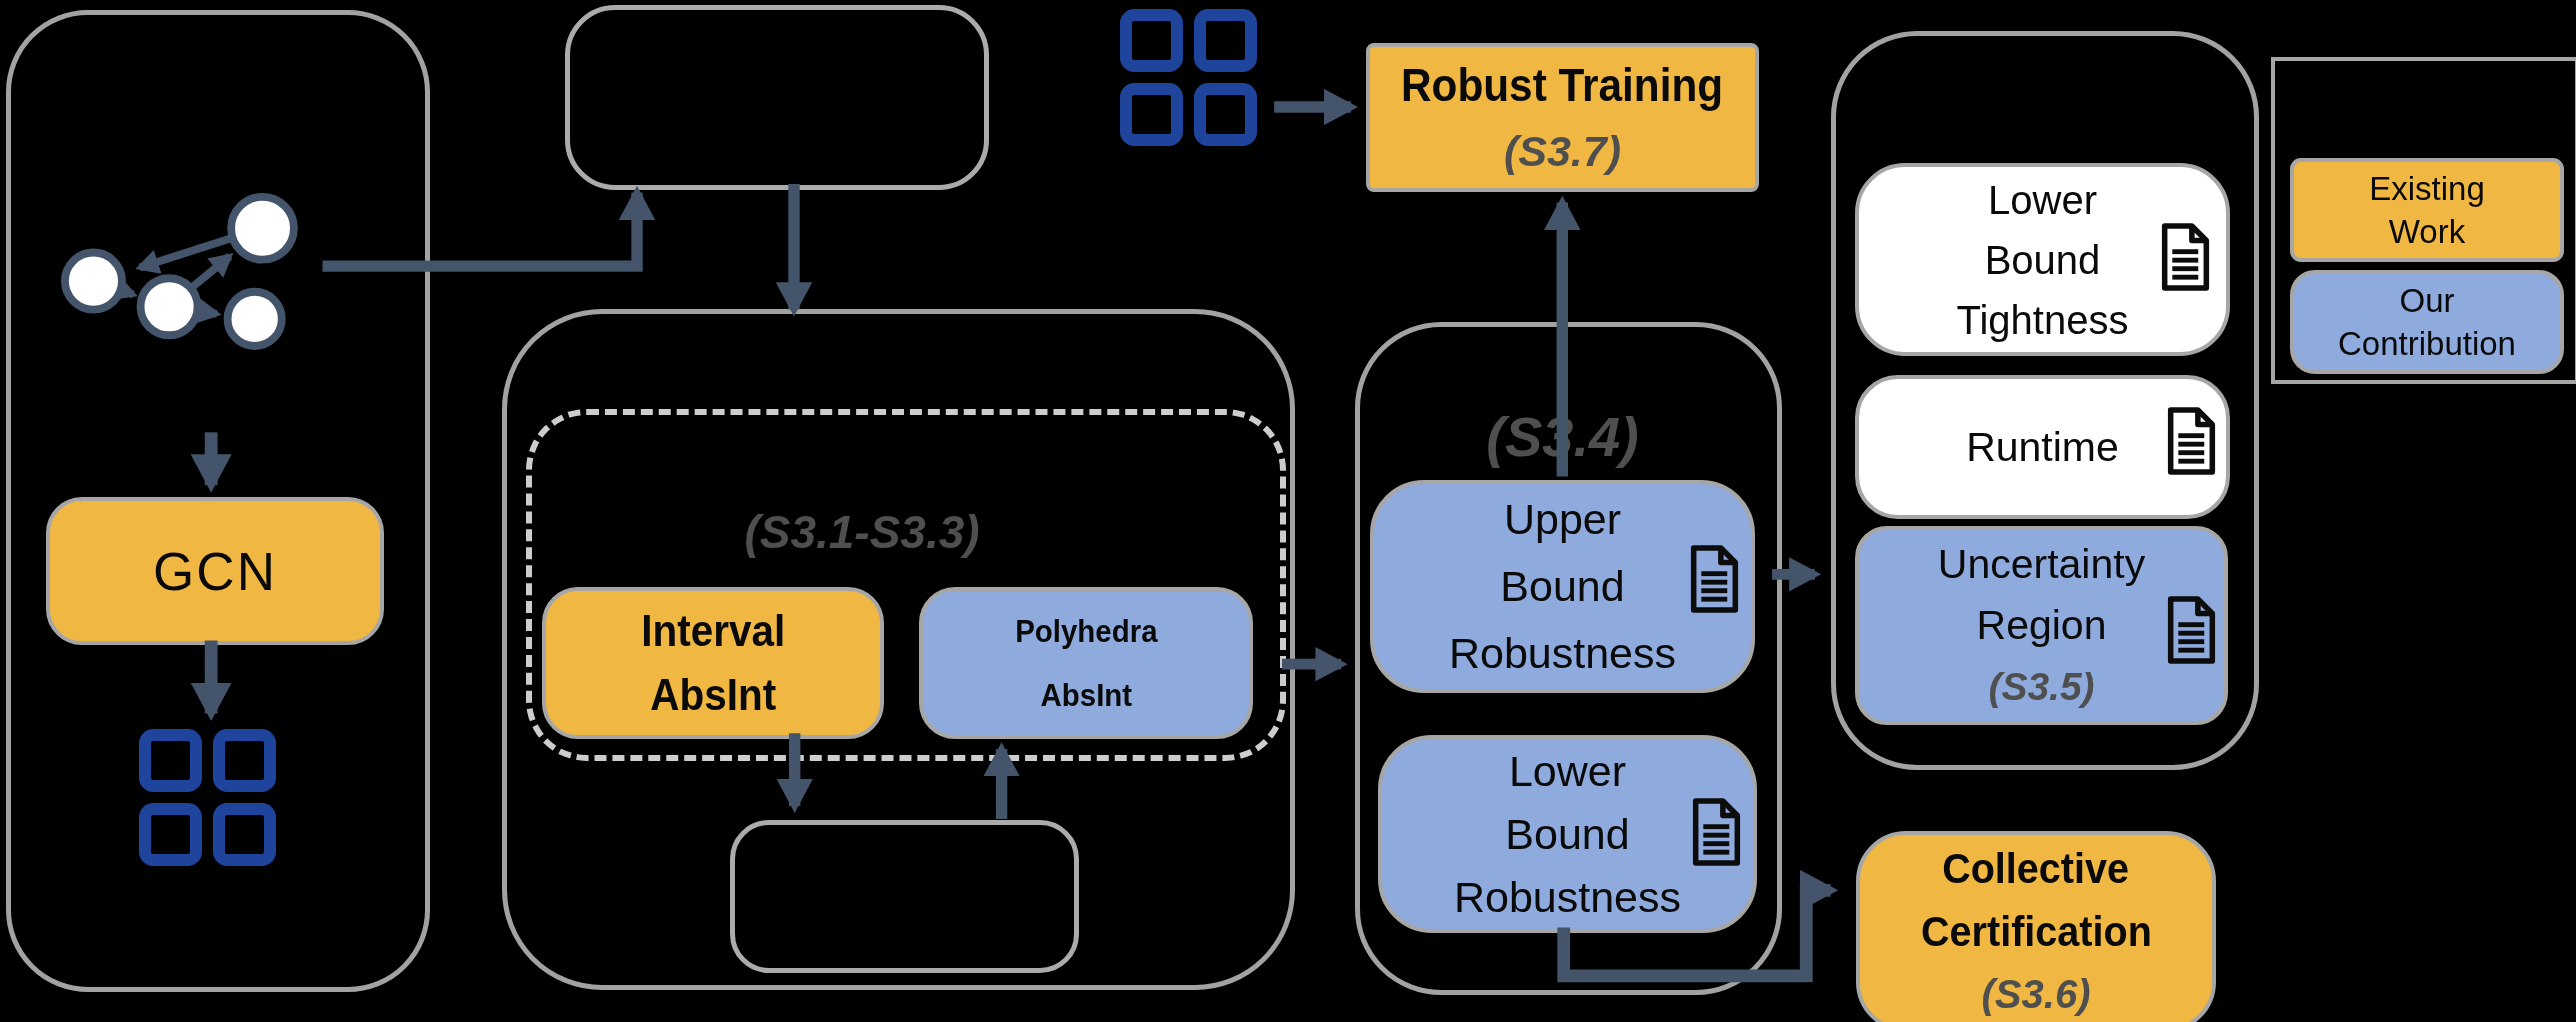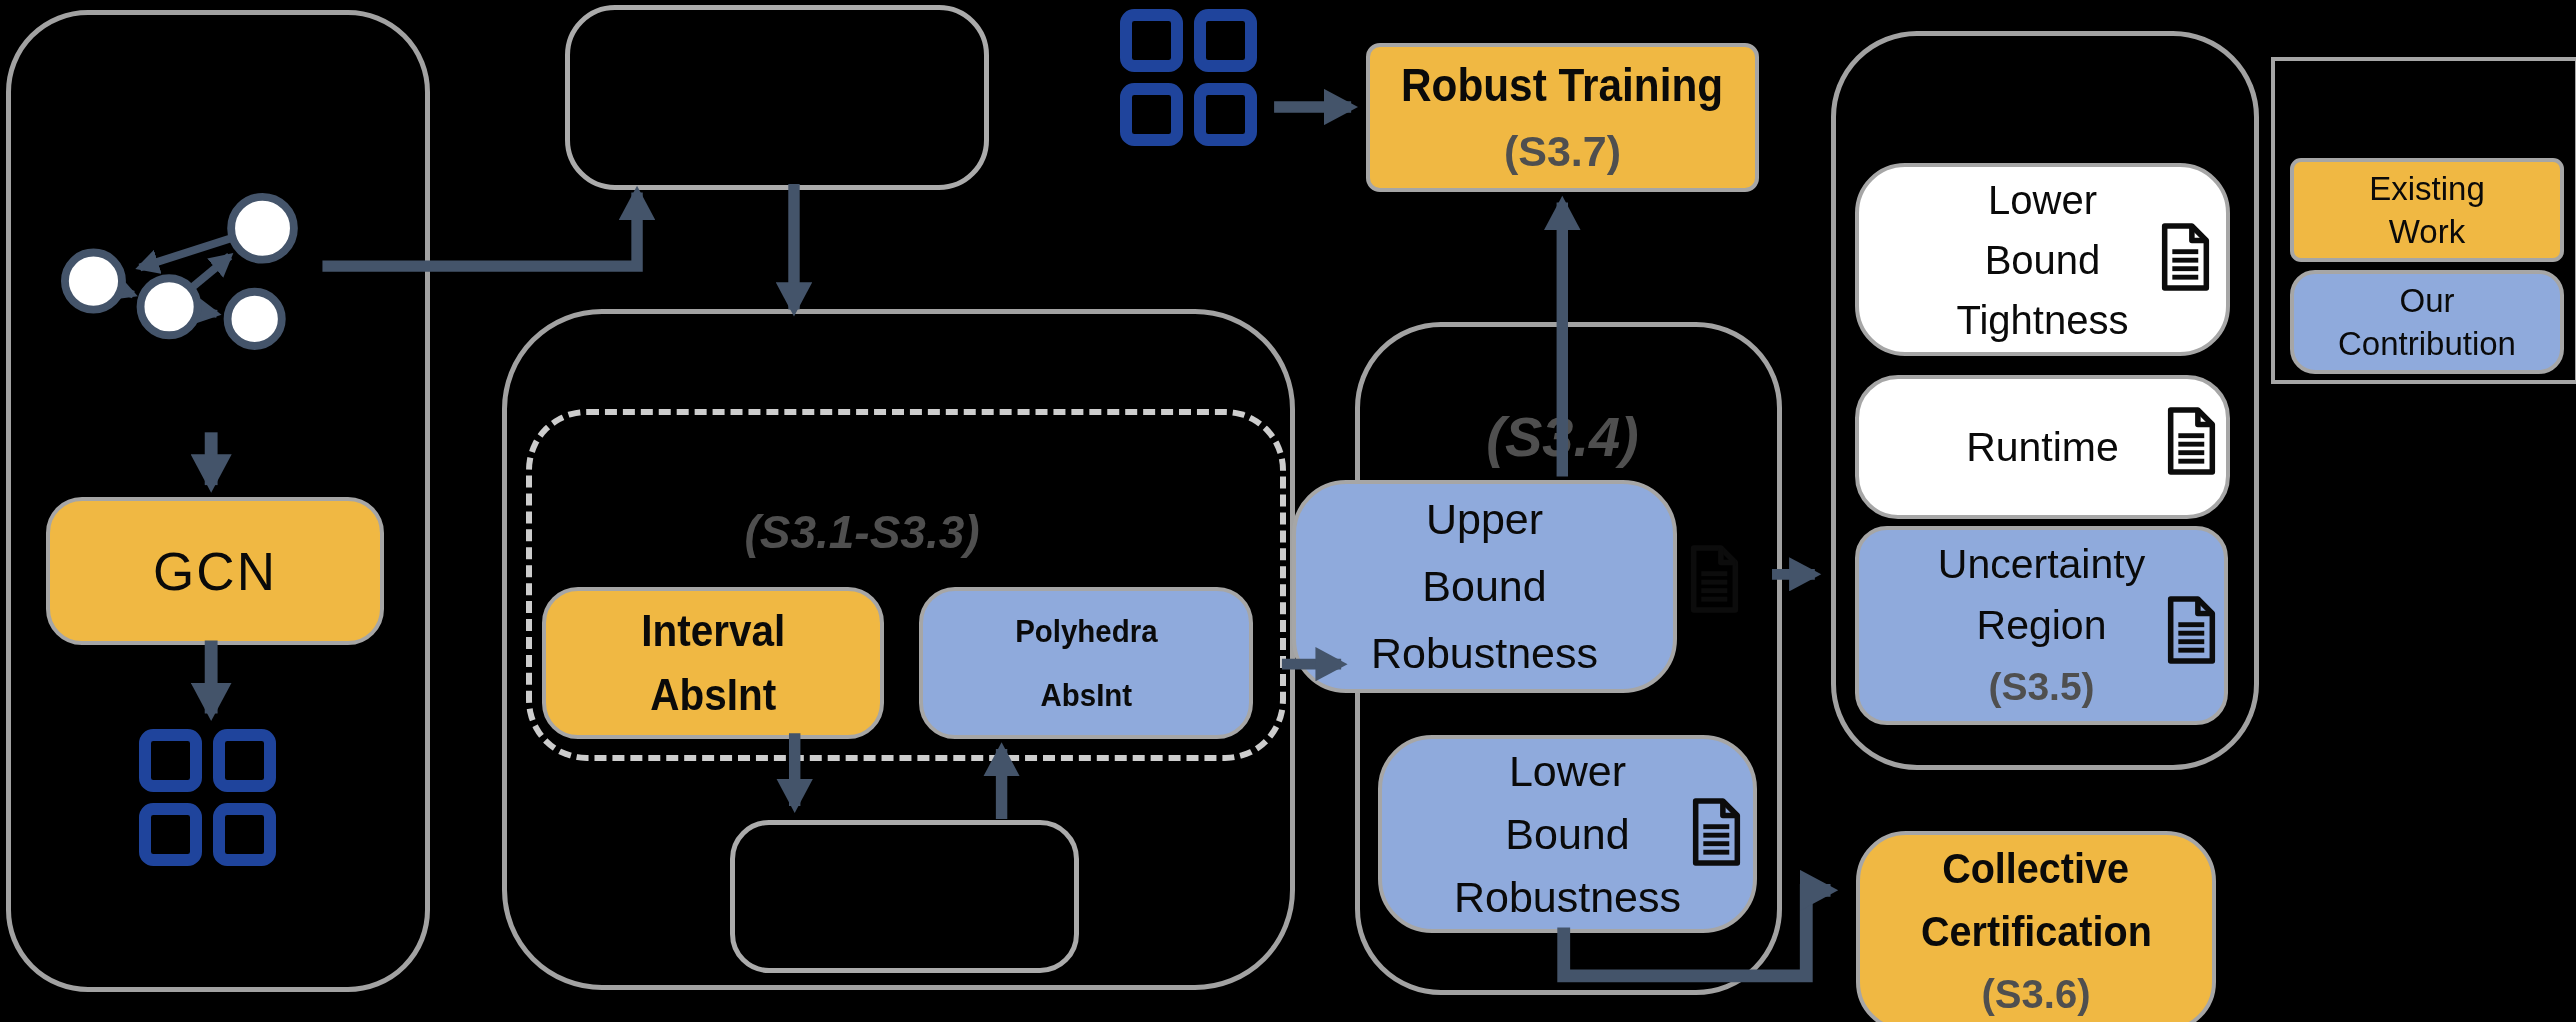--- a/index.html
+++ b/index.html
@@ -14,21 +14,21 @@
 
   
   .box{position:absolute;border:4.3px solid var(--border-gray,#A6A6A6);border-radius:39px;
        display:flex;flex-direction:column;align-items:center;justify-content:center;
        text-align:center;color:#0a0a0a;}
   .orange{background:var(--existing-work,#F0B843);}
   .blue{background:var(--our-contribution,#8FAADC);}
   .white{background:var(--white-box,#fff);}
   .ln{white-space:nowrap;}
   .cond{font-weight:700;transform:scaleX(.92);}
-  .section{color:var(--section-label,#4F4F4F);font-weight:700;}
+  .section{color:var(--section-label,#4F4F4F);font-style:italic;font-weight:700;}
 
   
   .grouplabel{position:absolute;color:var(--section-label,#4F4F4F);font-style:italic;font-weight:700;
               text-align:center;white-space:nowrap;}
 
   
   .grid-icon{position:absolute;display:grid;grid-template-columns:63px 63px;grid-template-rows:63px 63px;
              gap:11.4px;}
   .grid-icon .cell{border:12px solid var(--grid-icon,#1F449C);border-radius:14.3px;box-sizing:border-box;}
 
@@ -80,26 +80,26 @@
     </div>
   </div>
 
   <div class="box blue" style="left:919px;top:587px;width:326px;height:144px;border-radius:36px;font-size:32px;line-height:64px;">
     <div class="cond">
       <div class="ln">Polyhedra</div>
       <div class="ln">AbsInt</div>
     </div>
   </div>
 
-  <div class="box orange" style="left:1366px;top:43px;width:385px;height:141px;border-radius:14px;font-size:46px;line-height:66px;">
+  <div class="box orange" style="left:1366px;top:43px;width:385px;height:141px;border-radius:8px;font-size:46px;line-height:66px;">
     <div class="ln cond">Robust Training</div>
     <div class="ln section" style="font-size:43px;">(S3.7)</div>
   </div>
 
-  <div class="box blue" style="left:1292px;top:480px;width:377px;height:205px;border-radius:54px;font-size:43px;line-height:67px;">
+  <div class="box blue" style="left:1370px;top:480px;width:377px;height:205px;border-radius:54px;font-size:43px;line-height:67px;">
     <div class="ln">Upper</div>
     <div class="ln">Bound</div>
     <div class="ln">Robustness</div>
   </div>
 
   <div class="box blue" style="left:1378px;top:735px;width:371px;height:190px;border-radius:54px;font-size:43px;line-height:63px;">
     <div class="ln">Lower</div>
     <div class="ln">Bound</div>
     <div class="ln">Robustness</div>
   </div>

